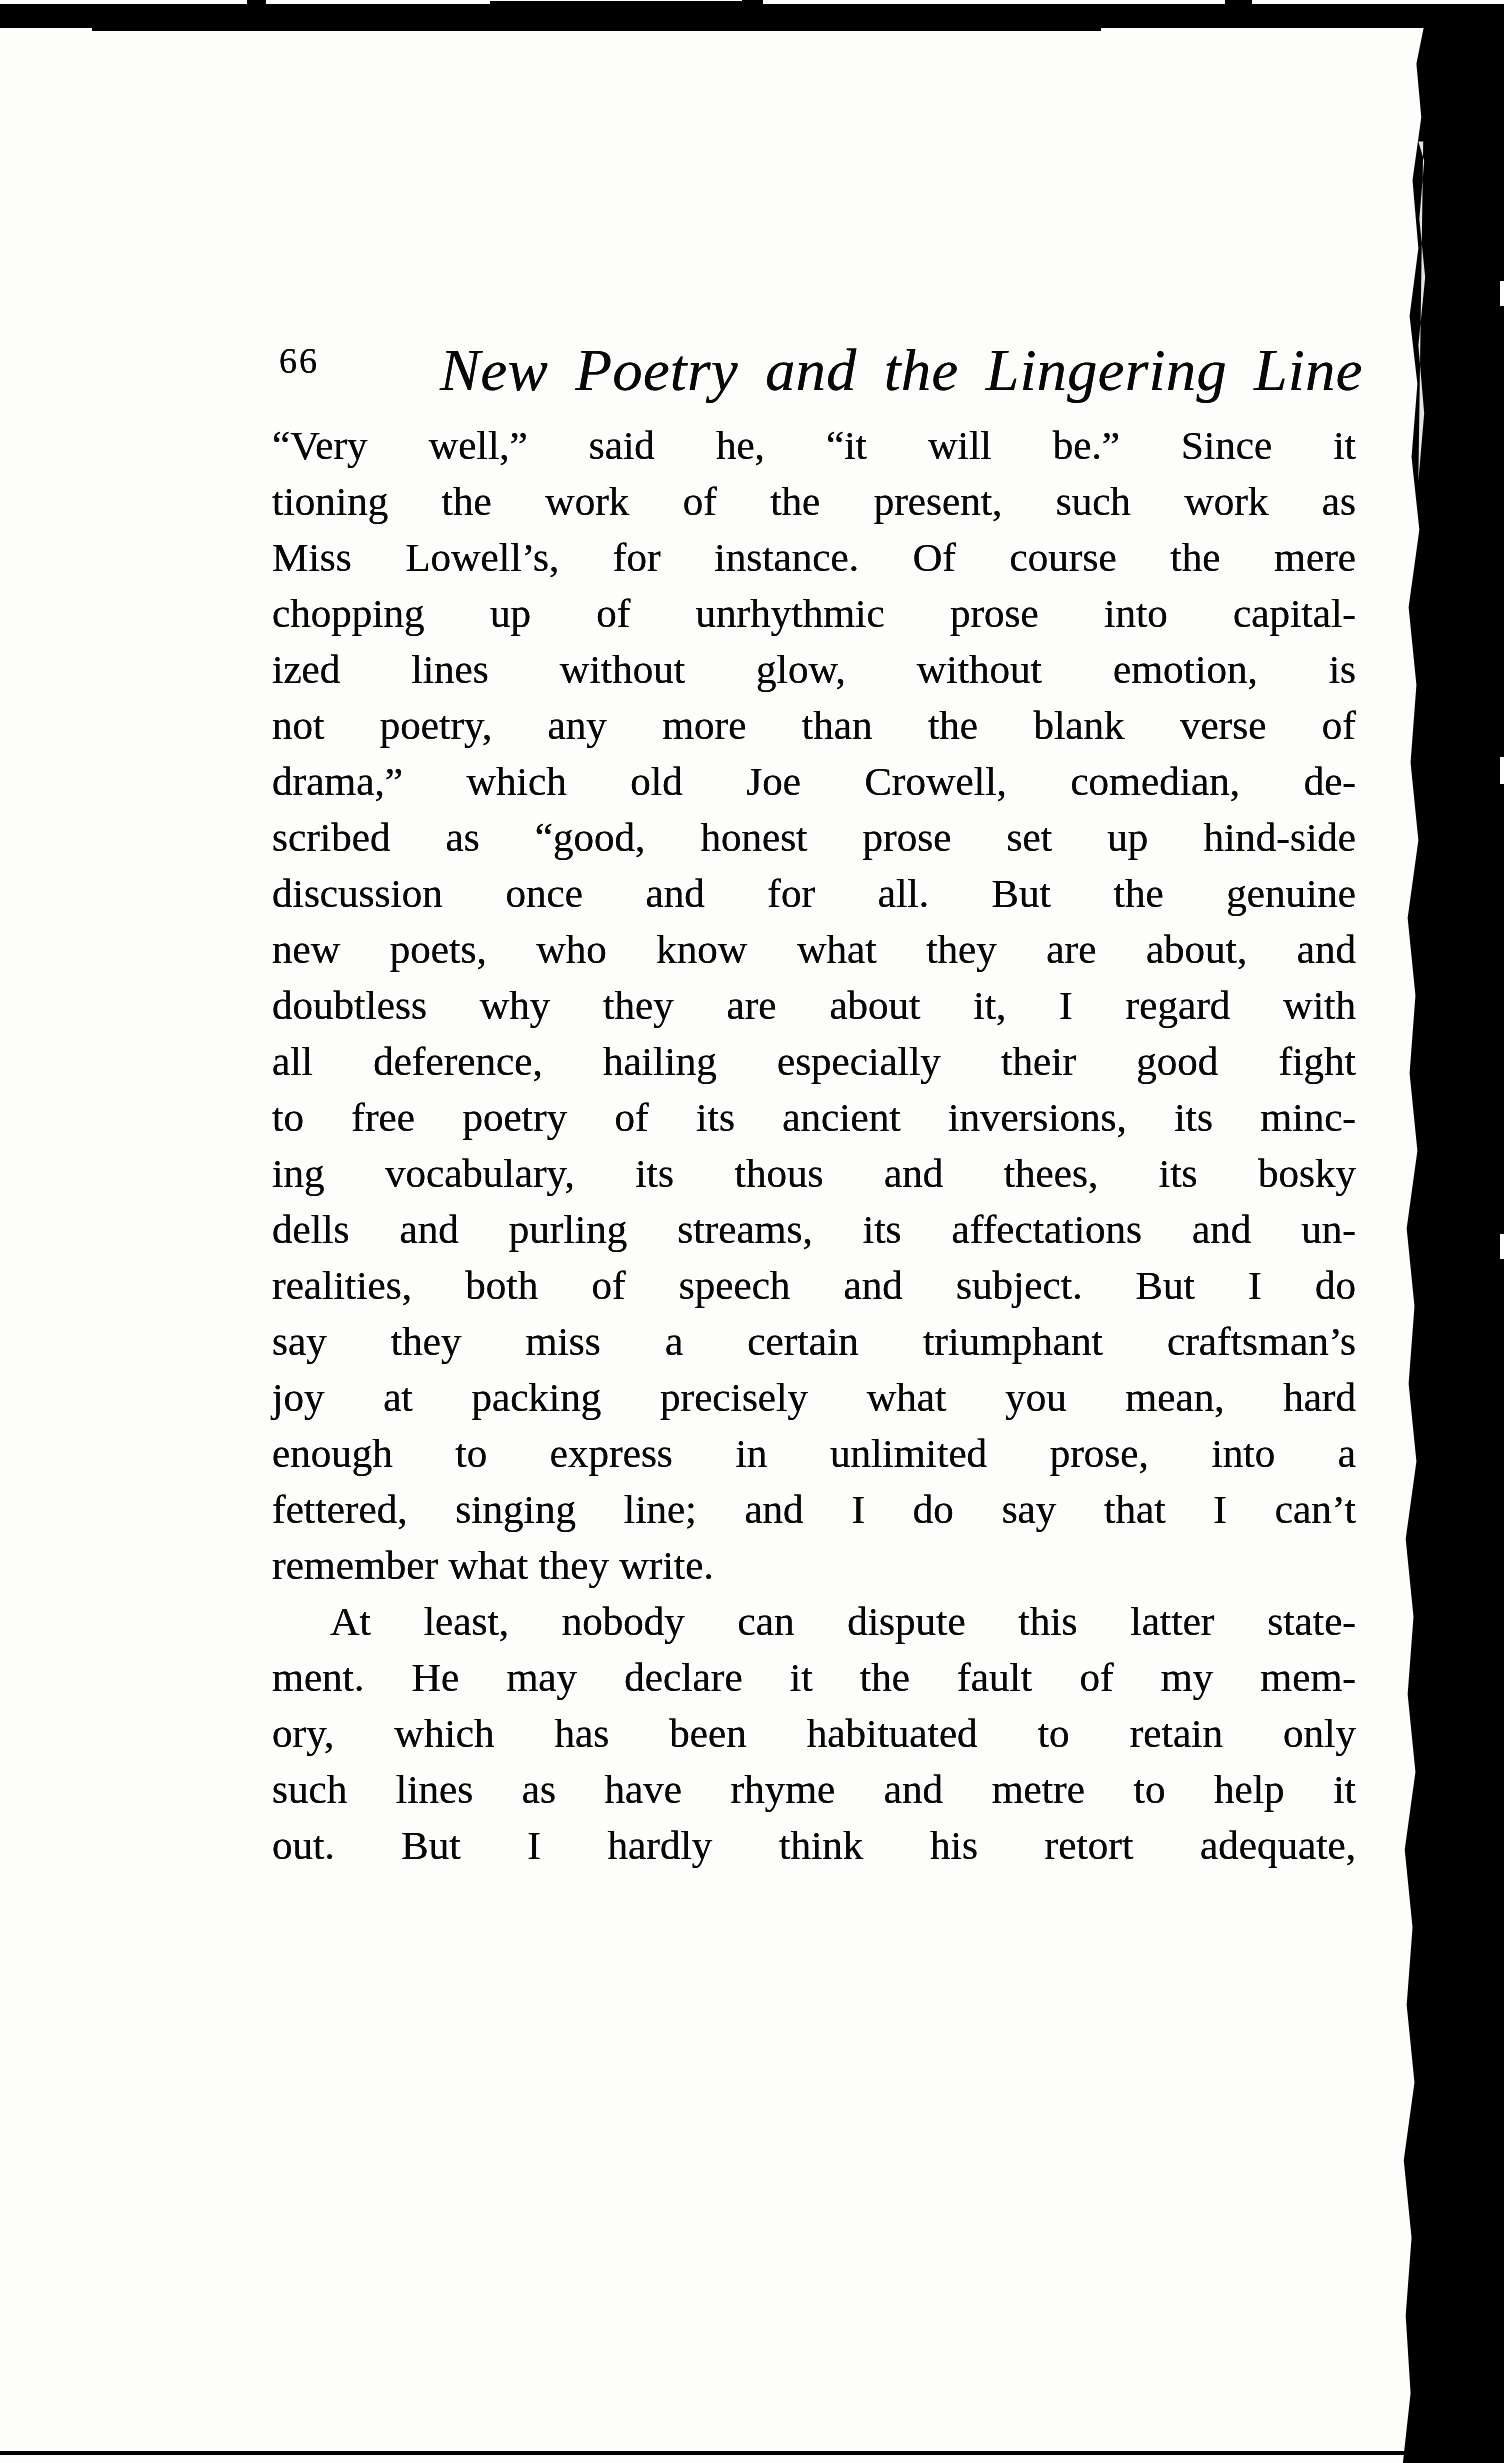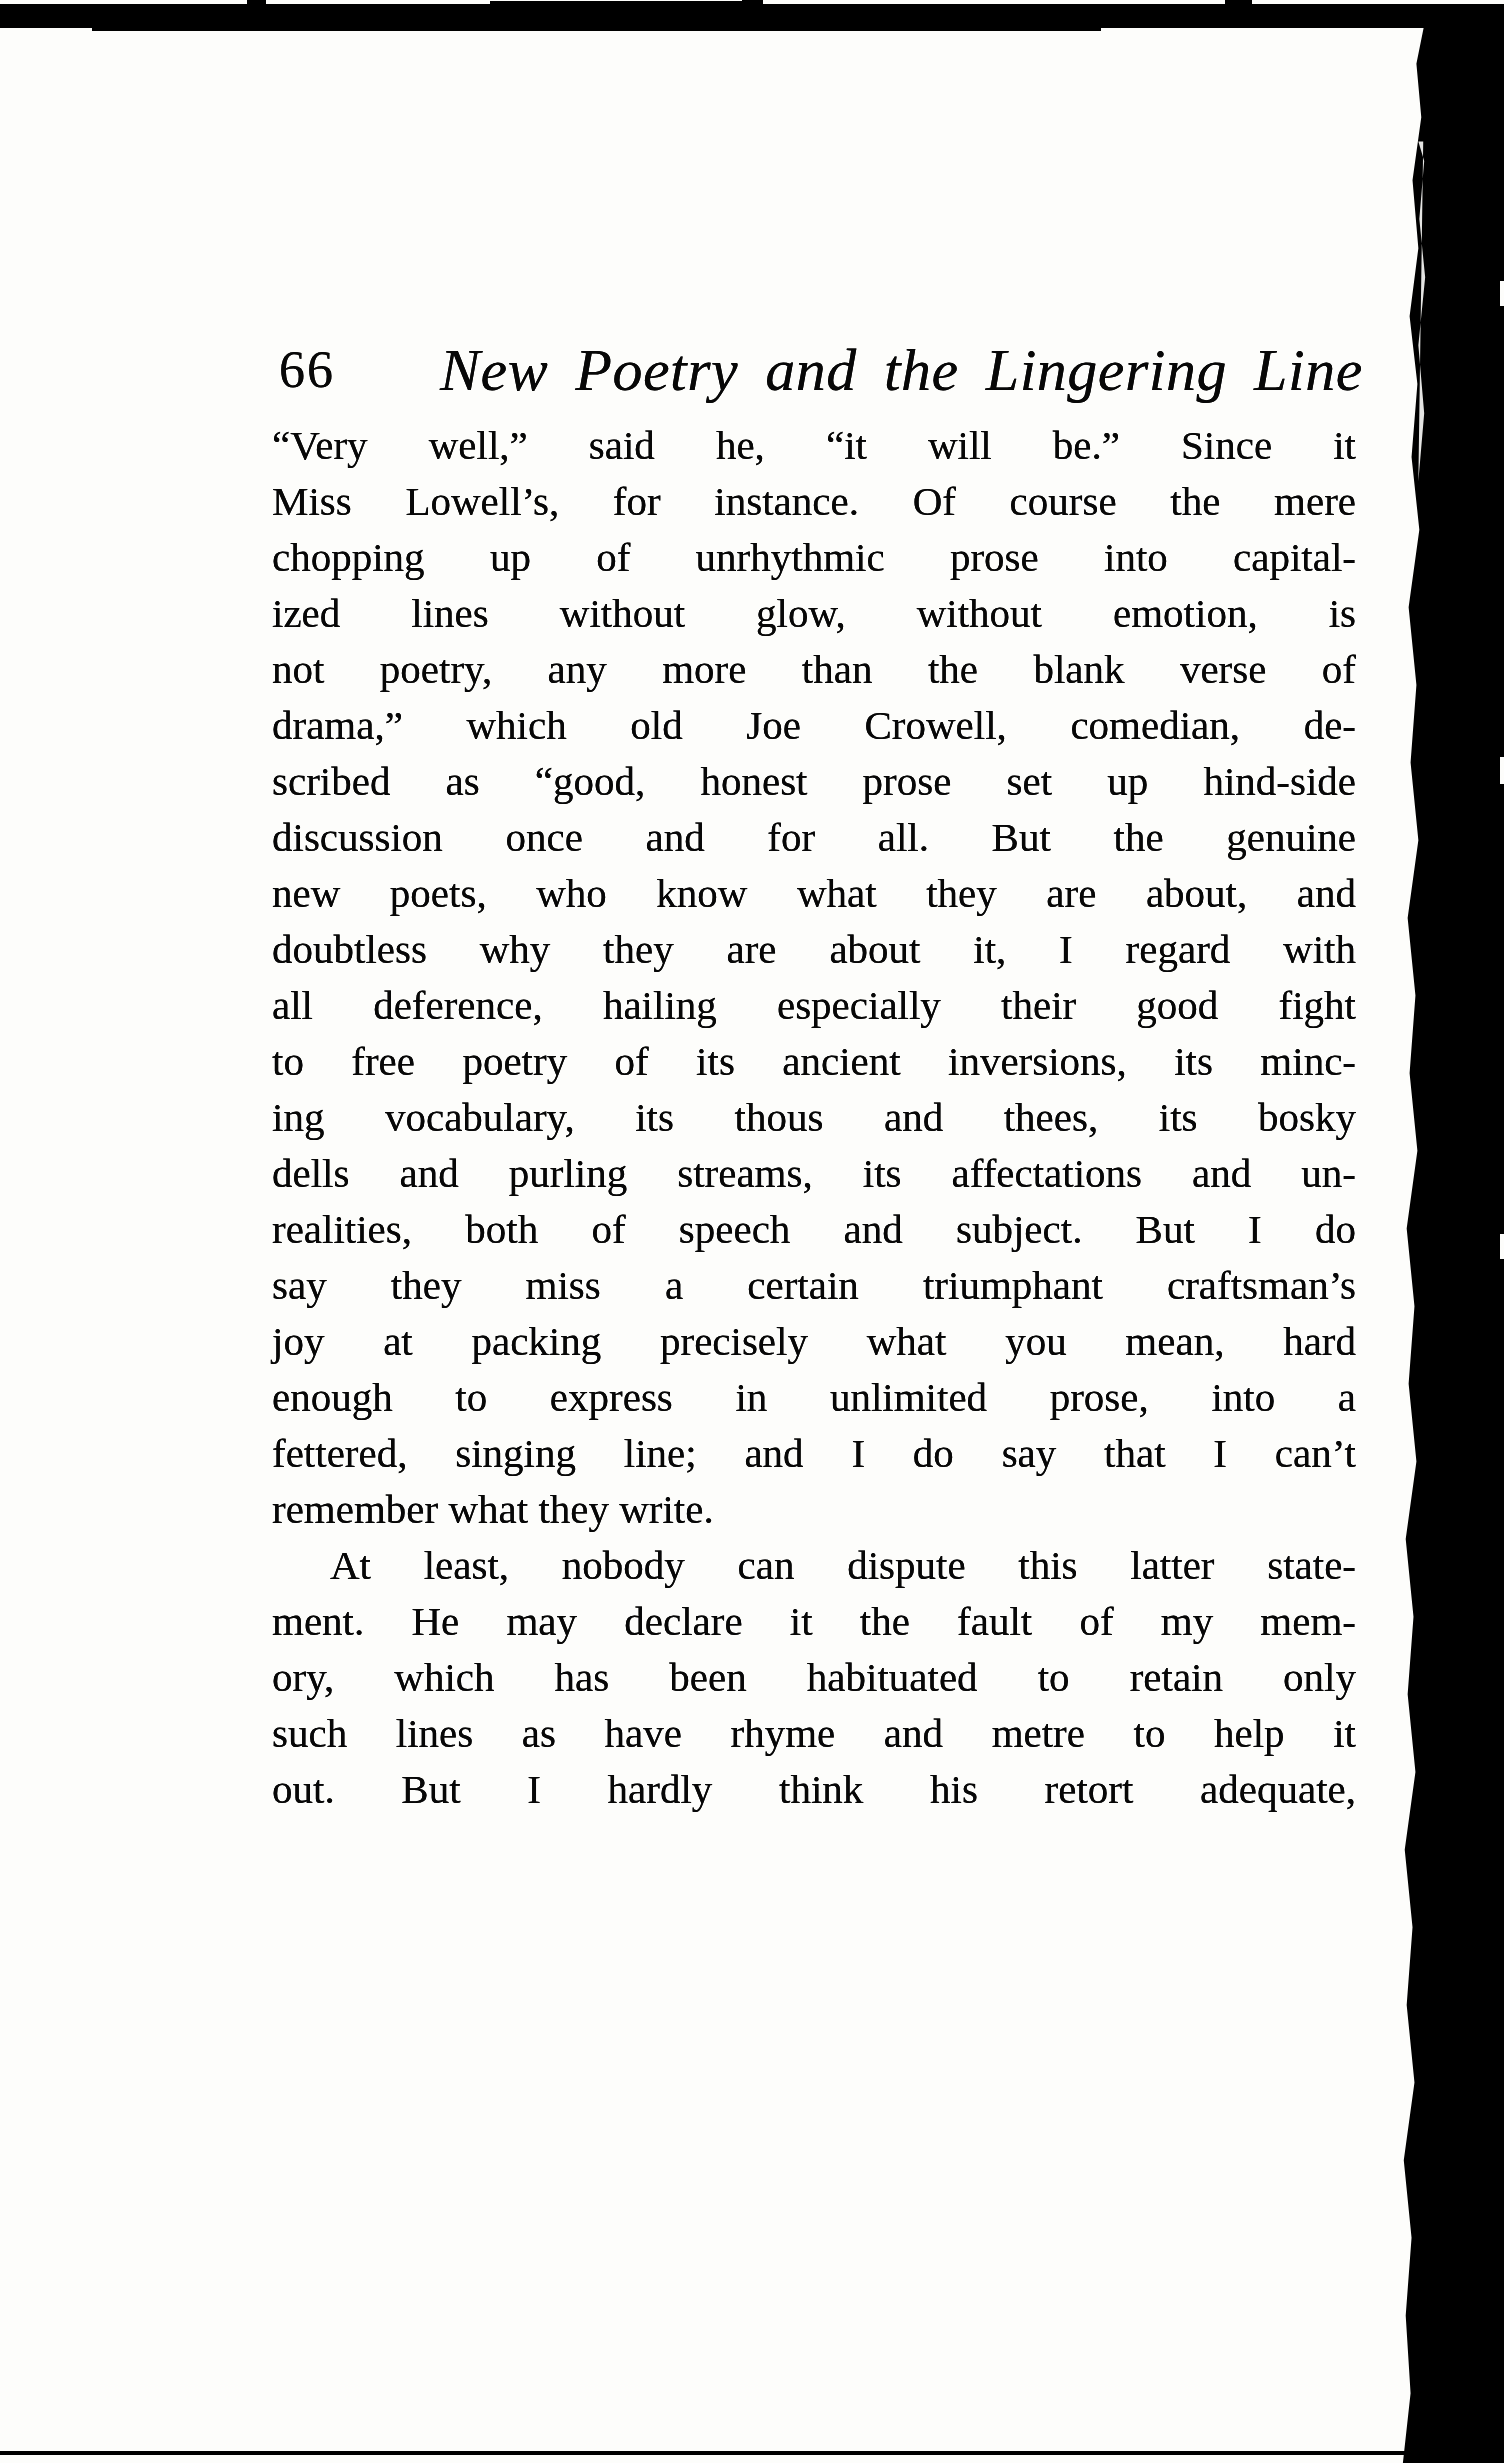--- a/index.html
+++ b/index.html
@@ -14,21 +14,21 @@
   
   .top-bar   { position:absolute; left:0; top:3.9px;  width:1504px; height:24px; background:#000; }
   .top-bar-b { position:absolute; left:92px; top:27px; width:1009px; height:3.9px; background:#000; }
   .top-tick  { position:absolute; background:#000; }
   .bottom-line { position:absolute; left:0; top:2451px; width:1405px; height:3.9px; background:#000; }
   .right-strip { position:absolute; right:0; top:25px; width:109px; height:2439px; }
   .edge-notch { position:absolute; background:#fdfdfb; }
   
   .folio {
     position:absolute; left:279px; top:340px;
-    font-size:52px; letter-spacing:1.9px;
+    font-size:36px; letter-spacing:1.9px;
     text-shadow:0 0 0.6px currentColor;
   }
   .running-title {
     position:absolute; left:440px; top:336px;
     font-size:60px; font-style:italic;
     word-spacing:11.6px; letter-spacing:0.5px; white-space:nowrap;
     text-shadow:0 0 0.6px currentColor;
   }
   
   .body-text {
@@ -64,20 +64,21 @@
   <div class="edge-notch" style="right:0; top:757px;  width:3.9px; height:27px;"></div>
   <div class="edge-notch" style="right:0; top:1234px; width:3.9px; height:25px;"></div>
 
   <div class="bottom-line"></div>
 
   <div class="folio">66</div>
   <div class="running-title">New Poetry and the Lingering Line</div>
 
   <div class="body-text">
       <div class="line just"><span>“Very well,” said he, “it will be.”  Since it</span></div>
+      <div class="line just"><span>tioning the work of the present, such work as</span></div>
       <div class="line just"><span>Miss Lowell’s, for instance.  Of course the mere</span></div>
       <div class="line just"><span>chopping up of unrhythmic prose into capital-</span></div>
       <div class="line just"><span>ized lines without glow, without emotion, is</span></div>
       <div class="line just"><span>not poetry, any more than the blank verse of</span></div>
       <div class="line just"><span>drama,” which old Joe Crowell, comedian, de-</span></div>
       <div class="line just"><span>scribed as “good, honest prose set up hind-side</span></div>
       <div class="line just"><span>discussion once and for all.  But the genuine</span></div>
       <div class="line just"><span>new poets, who know what they are about, and</span></div>
       <div class="line just"><span>doubtless why they are about it, I regard with</span></div>
       <div class="line just"><span>all deference, hailing especially their good fight</span></div>

